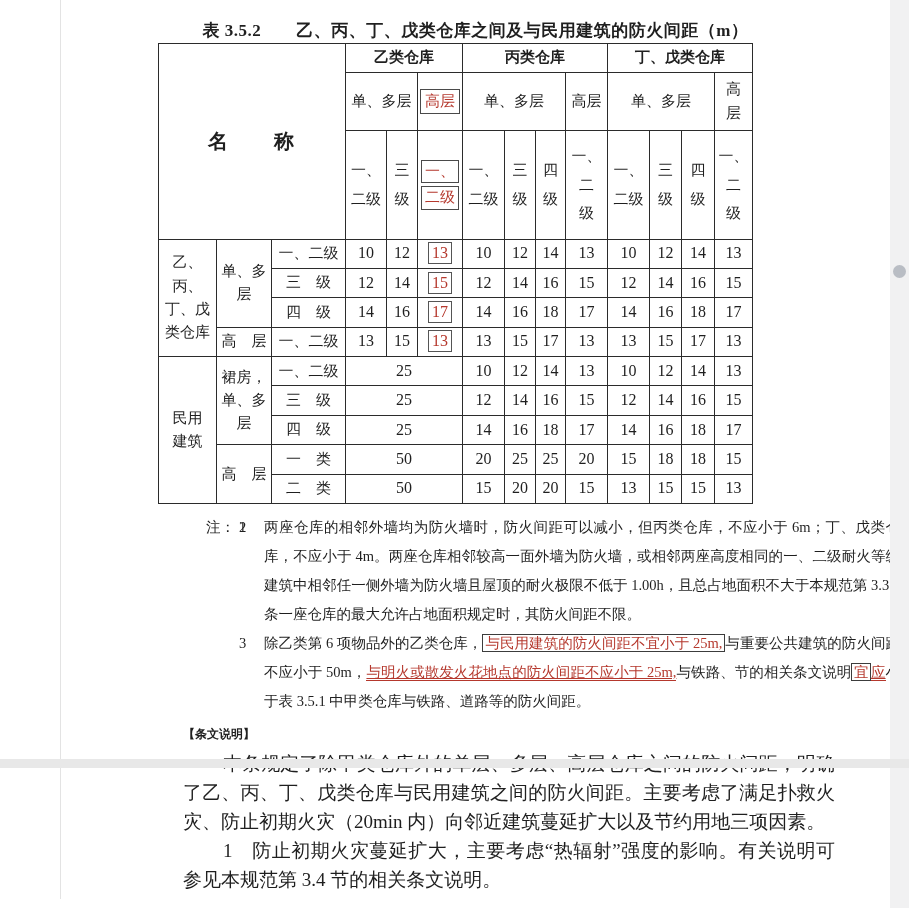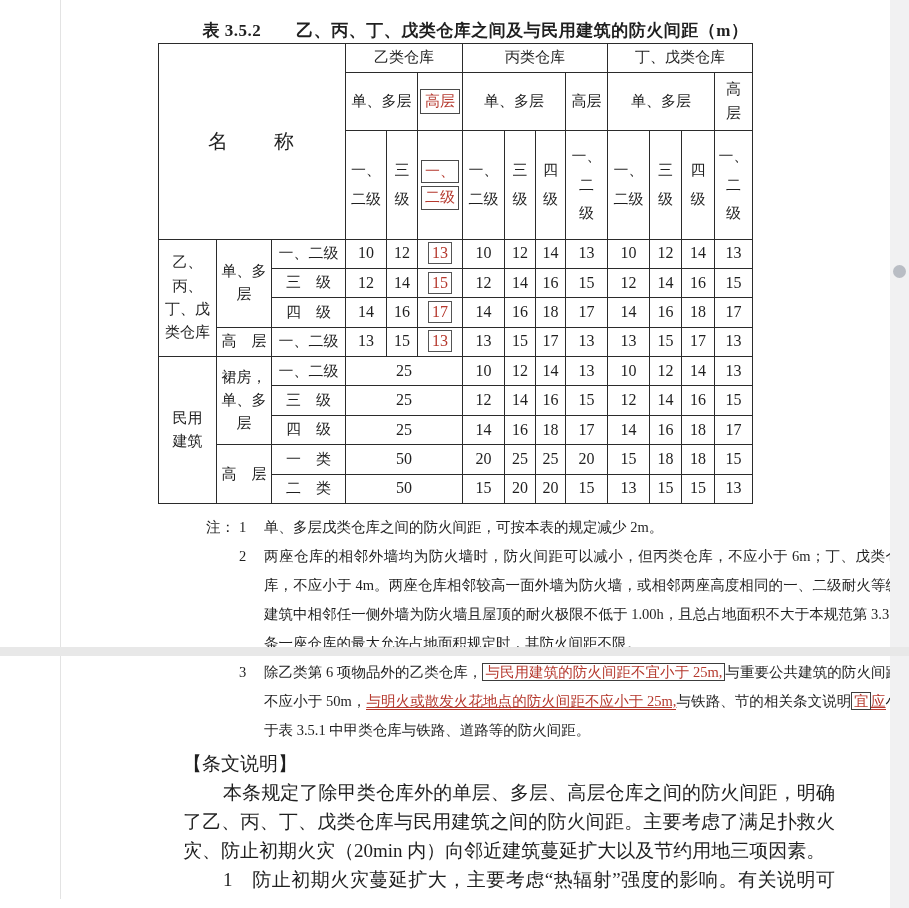--- a/index.html
+++ b/index.html
@@ -3,21 +3,21 @@
 <meta charset="utf-8">
 <style>
   :root{
     --ink:#1f1f1f;
     --red:#b5382d;
     --border:#2b2b2b;
   }
   *{box-sizing:border-box;margin:0;padding:0;}
   html,body{width:909px;height:908px;overflow:hidden;background:#ffffff;
     font-family:"Liberation Serif","DejaVu Serif",serif;color:var(--ink);}
-  #canvas{position:relative;width:909px;height:656px;background:#fff;}
+  #canvas{position:relative;width:909px;height:768px;background:#fff;}
 
   
   #page{position:absolute;left:60px;top:0;width:830px;height:899px;
     background:#fff;border-left:1px solid #e3e3e3;overflow:hidden;}
 
   
   #scrollstrip{position:absolute;right:0;top:0;width:19px;height:908px;background:#f1f1f2;}
   #scrollthumb{position:absolute;left:3px;top:265px;width:13px;height:13px;border-radius:50%;background:#b9bdc4;}
 
   
@@ -25,42 +25,42 @@
 
   
   .doc-title{margin-top:21px;text-align:center;font-weight:bold;font-size:17px;line-height:19px;
     letter-spacing:.5px;}
 
   
   table{border-collapse:collapse;margin:3px 0 0 97px;table-layout:fixed;}
   td{border:1px solid var(--border);text-align:center;vertical-align:middle;
      font-size:15px;line-height:1.55;white-space:pre-line;padding:0 1px;}
   td.num{font-size:16px;white-space:nowrap;}
-  tr.h1 td{height:29px;}
+  tr.h1 td{height:29px;font-weight:bold;}
   tr.h2 td{height:58px;}
   tr.h3 td{height:82px;line-height:1.9;}
   tr.b td{height:29.4px;}
   td.corner{font-size:20px;letter-spacing:2px;}
   .hbox{display:inline-block;border:1px solid #4a4a4a;padding:0 4px;color:var(--red);line-height:1.5;}
   .stack{display:flex;flex-direction:column;align-items:center;gap:3px;}
   .stack .hbox{padding:0 3px;line-height:1.45;}
   span.vbox{display:inline-block;border:1px solid #555;color:var(--red);padding:0 3px;line-height:1.25;}
 
   
   .notes{margin:9px 0 0 145px;width:694px;font-size:14.5px;line-height:29px;}
   .note{position:relative;padding-left:58px;text-align:justify;}
   .note .prefix{position:absolute;left:0;top:0;}
   .note .num{position:absolute;left:33px;top:0;}
   .boxed-red{color:var(--red);border:1px solid #3c3c3c;padding:0 2px;}
   .red-underline{color:var(--red);border-bottom:1.5px solid var(--red);text-decoration:underline;}
   .boxed-red-char{color:var(--red);border:1px solid #3c3c3c;padding:0 1.5px;}
 
   
   .commentary{margin:4px 0 0 122px;width:652px;}
-  .commentary h2{font-size:19px;line-height:29px;font-weight:normal;}
+  .commentary h2{font-size:12px;line-height:29px;font-weight:bold;}
   .commentary p{font-size:19px;line-height:29px;text-align:justify;text-indent:2.1em;}
 </style>
 </head>
 <body>
 
 <div id="canvas">
   <div id="page">
 
     <div class="doc-title">表 3.5.2　　乙、丙、丁、戊类仓库之间及与民用建筑的防火间距（m）</div>
 
@@ -256,21 +256,20 @@
         <td class="num">15</td>
         <td class="num">13</td>
       </tr>
     </tbody>
       </table>
 
     <div class="notes">
       <div class="note">
         <span class="prefix">注：</span>
         <span class="num">1</span>
-        <span><span>单、多层戊类仓库之间的防火间距，可按本表的规定减少 2m。</span></span>
       </div>
       <div class="note">
         <span class="num">2</span>
         <span><span>两座仓库的相邻外墙均为防火墙时，防火间距可以减小，但丙类仓库，不应小于 6m；丁、戊类仓库，不应小于 4m。两座仓库相邻较高一面外墙为防火墙，或相邻两座高度相同的一、二级耐火等级建筑中相邻任一侧外墙为防火墙且屋顶的耐火极限不低于 1.00h，且总占地面积不大于本规范第 3.3.2 条一座仓库的最大允许占地面积规定时，其防火间距不限。</span></span>
       </div>
       <div class="note">
         <span class="num">3</span>
         <span><span>除乙类第 6 项物品外的乙类仓库，</span><span class="boxed-red">与民用建筑的防火间距不宜小于 25m,</span><span>与重要公共建筑的防火间距不应小于 50m，</span><span class="red-underline">与明火或散发火花地点的防火间距不应小于 25m,</span><span>与铁路、节的相关条文说明</span><span class="boxed-red-char">宜</span><span class="red-underline">应</span><span>小于表 3.5.1 中甲类仓库与铁路、道路等的防火间距。</span></span>
       </div>
     </div>

